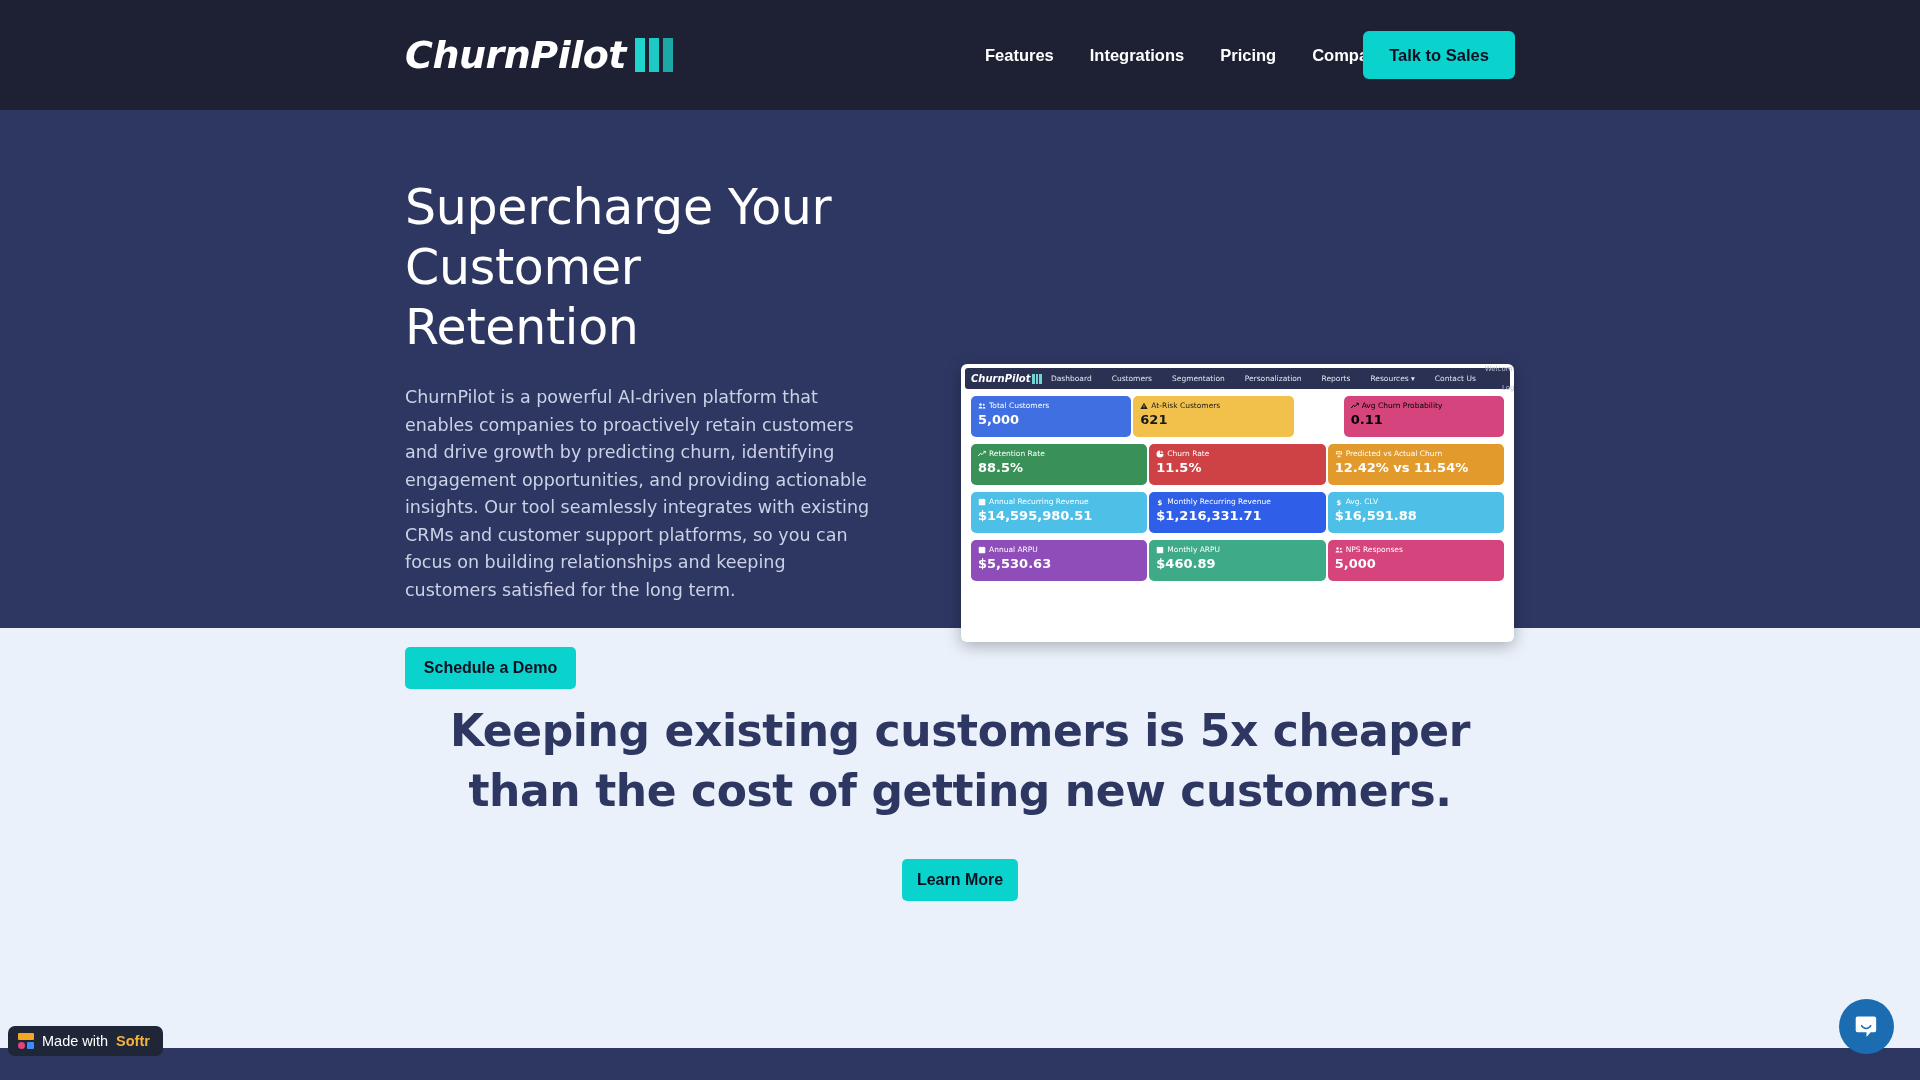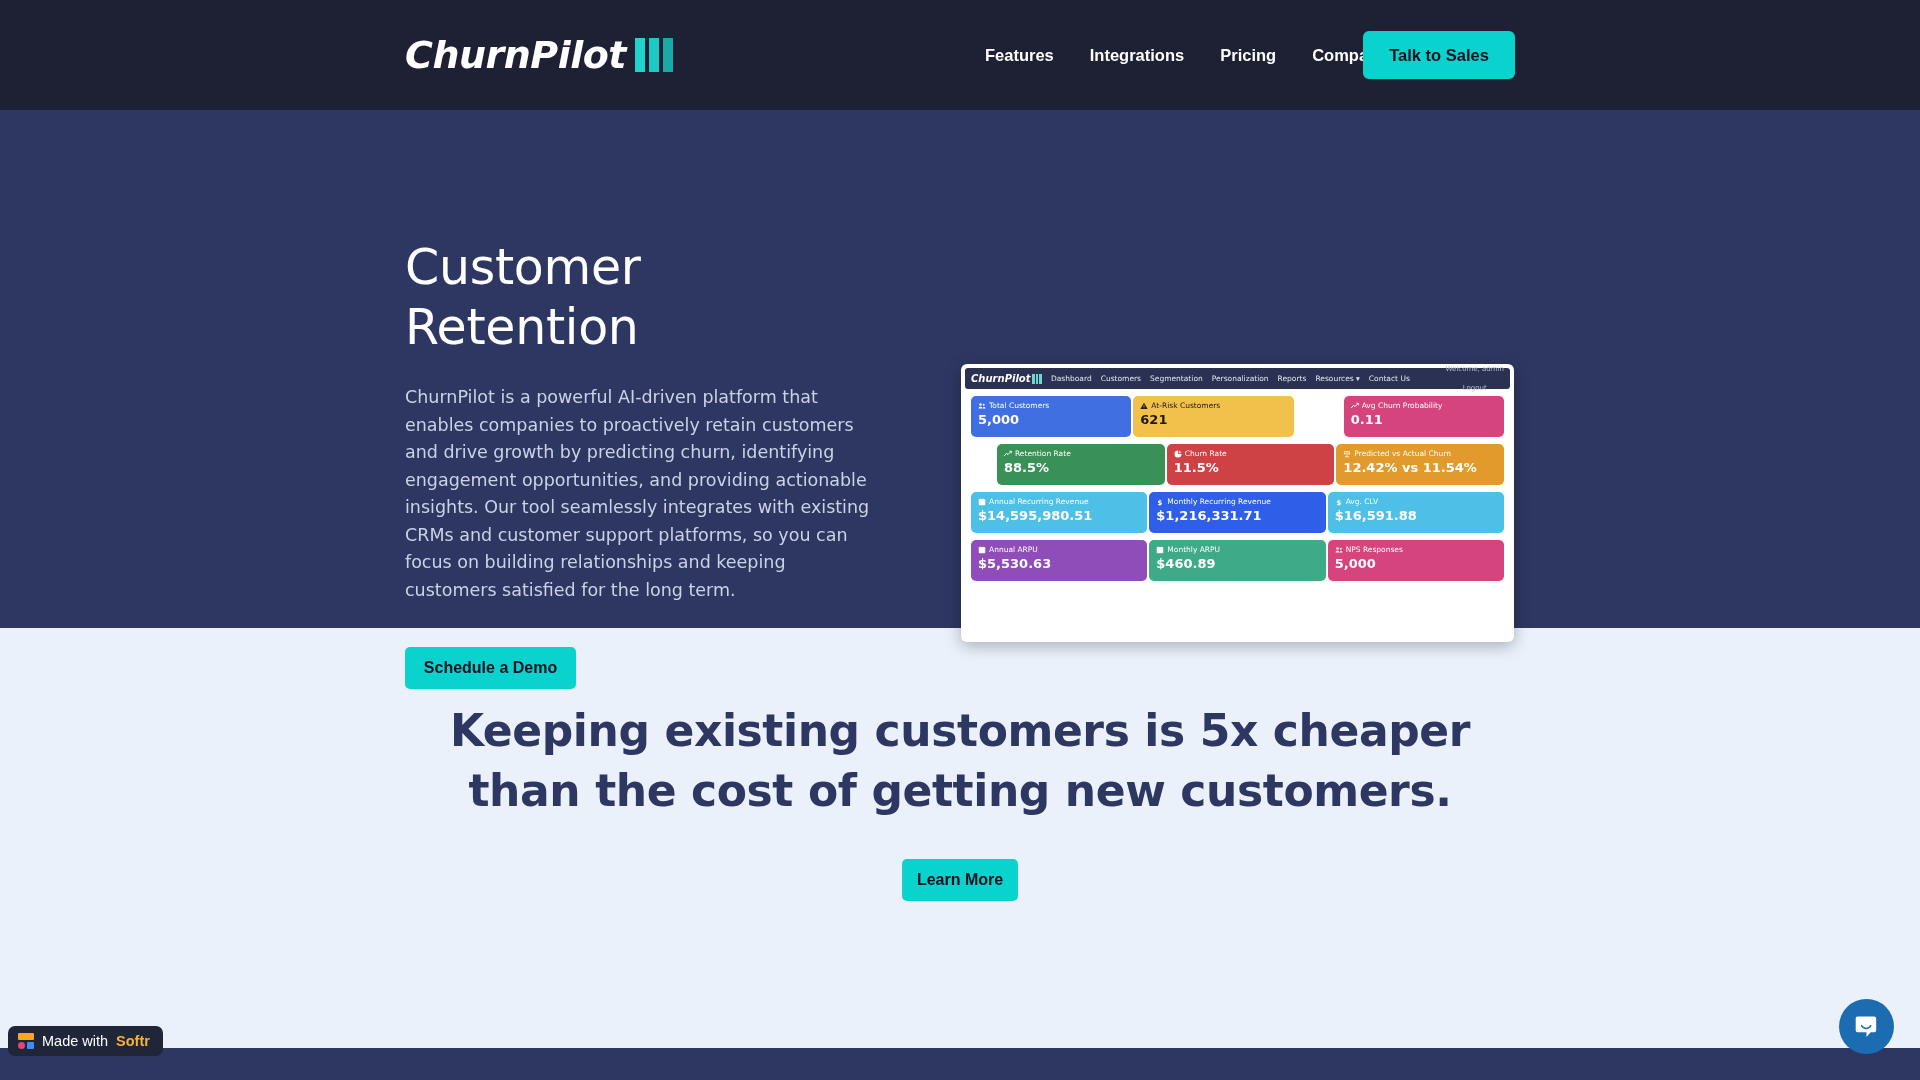--- a/index.html
+++ b/index.html
@@ -127,21 +127,21 @@
     padding: 0 6px;
     gap: 9px;
   }
   .mock-logo { display: flex; align-items: center; gap: 2px; }
   .mock-logo-text {
     color: #fff; font-size: 10px; font-weight: bold; font-style: italic;
     font-family: "DejaVu Sans", sans-serif;
   }
   .mock-bars { display: flex; gap: 1px; }
   .mock-bars i { display: block; width: 2.5px; height: 10px; background: #6fd6d2; }
-  .mock-nav-links { display: flex; gap: 9px; }
+  .mock-nav-links { display: flex; gap: 20px; }
   .mock-nav-links span {
     color: #e3e6f2; font-size: 7.5px; white-space: nowrap;
     font-family: "DejaVu Sans", sans-serif;
   }
   .mock-right {
     margin-left: auto; display: flex; gap: 11px; align-items: center; flex-direction: column;
   }
   .mock-right span {
     color: #b9bfd6; font-size: 7px; white-space: nowrap;
     font-family: "DejaVu Sans", sans-serif;
@@ -276,21 +276,21 @@
     <a href="#">Integrations</a>
     <a href="#">Pricing</a>
     <a href="#">Company</a>
   </nav>
   <button class="talk-btn">Talk to Sales</button>
 </div>
 
 <section class="hero">
   <div class="hero-left">
     <h1 class="hero-h1">
-      <br>
+      <span>Supercharge Your</span><br>
       <span>Customer Retention</span>
     </h1>
     <p class="hero-p">ChurnPilot is a powerful AI-driven platform that enables companies to proactively retain customers and drive growth by predicting churn, identifying engagement opportunities, and providing actionable insights. Our tool seamlessly integrates with existing CRMs and customer support platforms, so you can focus on building relationships and keeping customers satisfied for the long term.</p>
     <button class="demo-btn">Schedule a Demo</button>
   </div>
 
   <div class="mock">
     <div class="mock-nav">
       <span class="mock-logo">
         <span class="mock-logo-text">ChurnPilot</span>
@@ -336,35 +336,35 @@
                 <svg width="8" height="8" viewBox="0 0 16 16">
                   <path d="M8 1.5 15.2 14H.8z" fill="currentColor"></path>
                   <rect x="7.2" y="6" width="1.6" height="4.2" fill="#f2c14b"></rect>
                   <rect x="7.2" y="11" width="1.6" height="1.5" fill="#f2c14b"></rect>
                 </svg>
               </span>
               <span>At-Risk Customers</span>
             </div>
             <div class="kpi-value">621</div>
           </div>
-          <div class="kpi" style="background: rgb(214, 68, 126); color: #ffffff; margin-left: 48px;">
+          <div class="kpi" style="background: rgb(214, 68, 126); color: #000000; margin-left: 48px;">
             <div class="kpi-label">
               <span style="display: inline-flex;">
                 <svg width="8" height="8" viewBox="0 0 16 16">
                   <path d="M1 11.5 5 6.5l3 2.6L14.5 2.5" stroke="currentColor" stroke-width="2" fill="none" stroke-linecap="round" stroke-linejoin="round"></path>
                   <path d="M11.5 2.5h3.3v3.3" stroke="currentColor" stroke-width="1.6" fill="none" stroke-linecap="round"></path>
                 </svg>
               </span>
               <span>Avg Churn Probability</span>
             </div>
             <div class="kpi-value">0.11</div>
           </div>
         </div>
       <div class="kpi-row" id="kpi-row-1">
-          <div class="kpi" style="background: rgb(58, 145, 88); color: rgb(255, 255, 255); margin-left: 26px;">
+          <div class="kpi" style="background: rgb(58, 145, 88); color: rgb(255, 255, 255);">
             <div class="kpi-label">
               <span style="display: inline-flex;">
                 <svg width="8" height="8" viewBox="0 0 16 16">
                   <path d="M1 11.5 5 6.5l3 2.6L14.5 2.5" stroke="currentColor" stroke-width="2" fill="none" stroke-linecap="round" stroke-linejoin="round"></path>
                   <path d="M11.5 2.5h3.3v3.3" stroke="currentColor" stroke-width="1.6" fill="none" stroke-linecap="round"></path>
                 </svg>
               </span>
               <span>Retention Rate</span>
             </div>
             <div class="kpi-value">88.5%</div>

